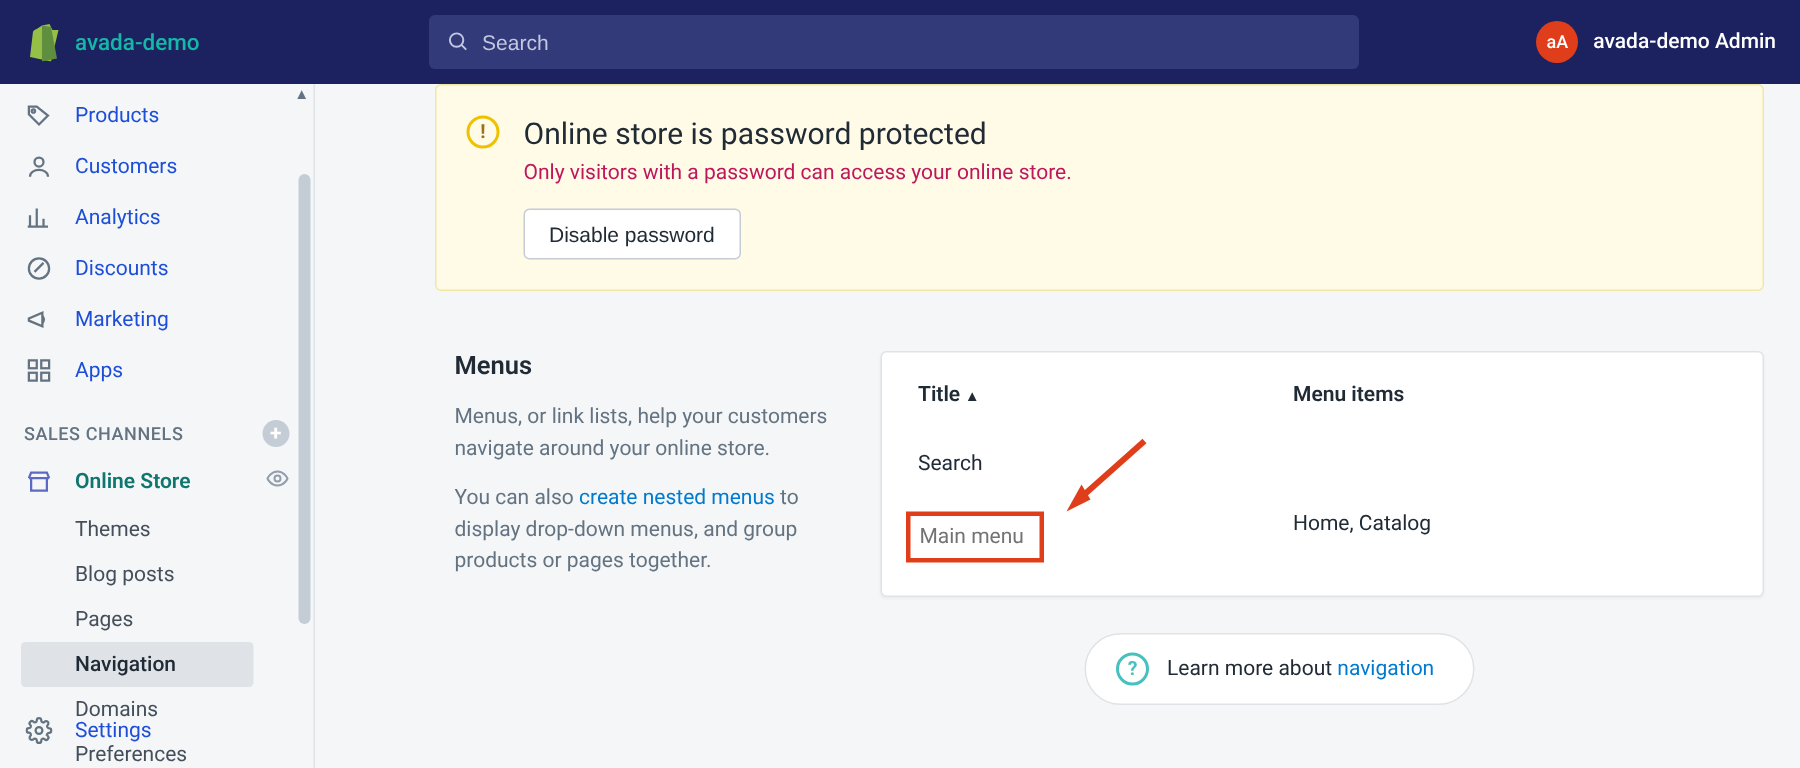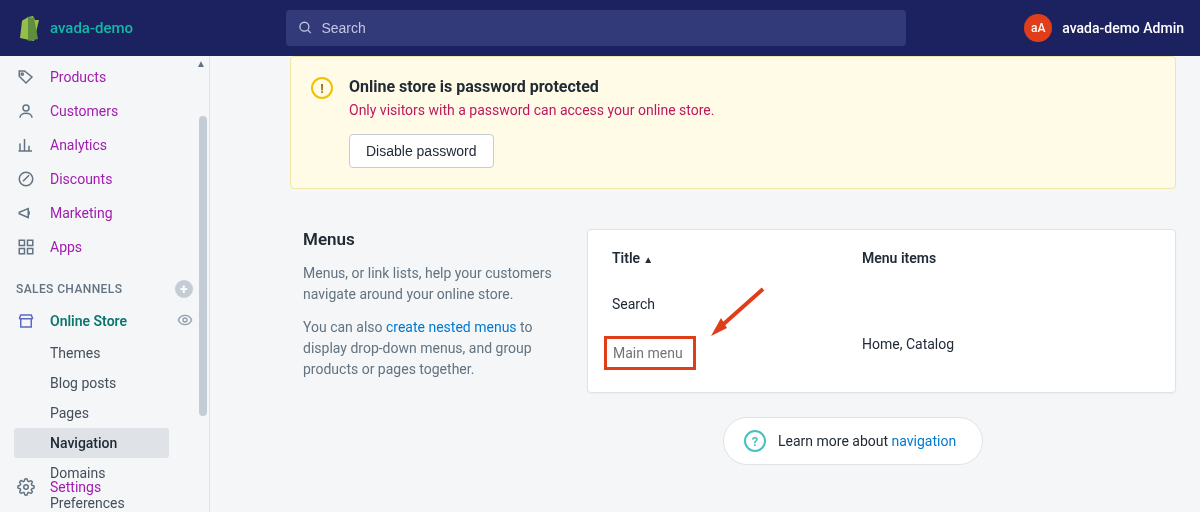--- a/index.html
+++ b/index.html
@@ -17,35 +17,35 @@
   .avatar { width: 28px; height: 28px; border-radius: 50%; background: #e03e1a; color: #fff; display: flex; align-items: center; justify-content: center; font-size: 12px; font-weight: 500; }
   .account-name { color: #fff; font-weight: 500; font-size: 14px; }
 
   .layout { display: flex; height: calc(100vh - 56px); }
   .sidebar { width: 210px; background: #f4f6f8; border-right: 1px solid #dfe3e8; padding-top: 4px; position: relative; }
   .scroll-track { position: absolute; right: 0; top: 0; width: 14px; height: 100%; }
   .scroll-thumb { position: absolute; right: 2px; top: 60px; width: 8px; height: 300px; background: #c4cdd5; border-radius: 4px; }
   .scroll-arrow { position: absolute; right: 3px; font-size: 10px; color: #637381; }
   .scroll-arrow.up { top: 2px; }
 
-  .nav-item { display: flex; align-items: center; gap: 14px; padding: 7px 16px; color: #a21caf; cursor: pointer; font-size: 14px; }
+  .nav-item { display: flex; align-items: center; gap: 14px; padding: 7px 16px; color: #1d4ed8; cursor: pointer; font-size: 14px; }
   .nav-item .icn { width: 20px; height: 20px; display: flex; align-items: center; justify-content: center; color: #637381; }
   .section-head { display: flex; align-items: center; justify-content: space-between; padding: 16px 16px 6px 16px; color: #637381; font-size: 12px; font-weight: 500; letter-spacing: 0.4px; }
   .nav-item.bold { font-weight: 600; color: #0f766e; }
   .nav-item.bold .icn { color: #5c6ac4; }
   .subnav { padding-left: 50px; }
   .sub-item { padding: 7px 0; color: #454f5b; cursor: pointer; font-size: 14px; }
   .sub-item.active { background: #dfe3e8; margin-left: -36px; padding-left: 36px; border-radius: 3px; margin-right: 40px; font-weight:500; color:#212b36;}
   .sidebar-bottom { position: absolute; bottom: 8px; left: 0; right: 0; }
 
   .main { flex: 1; padding: 0 24px 40px 80px; overflow: auto; }
 
   .alert { background: #fffbe6; border: 1px solid #f1e7a5; border-radius: 4px; padding: 20px 20px 20px 20px; display: flex; gap: 16px; margin-top:0; }
   .alert-icon { width: 22px; height: 22px; border: 2px solid #eec200; border-radius: 50%; display: flex; align-items: center; justify-content: center; color: #9c6f19; font-weight: 700; font-size: 13px; flex-shrink: 0; }
-  .alert-body h3 { font-size: 16px; font-weight: 700; margin-bottom: 6px; }
+  .alert-body h3 { font-size: 20px; font-weight: 400; margin-bottom: 6px; }
   .alert-body p { color: #be185d; font-size: 14px; margin-bottom: 16px; }
   .btn { background: #fff; border: 1px solid #c4cdd5; border-radius: 4px; padding: 8px 16px; font-size: 14px; color: #212b36; cursor: pointer; }
 
   .content-row { display: flex; gap: 24px; margin-top: 40px; }
   .left-col { width: 260px; margin-left: 13px; }
   .left-col h2 { font-size: 17px; font-weight: 600; margin-bottom: 14px; }
   .left-col p { color: #637381; font-size: 14px; line-height: 1.5; margin-bottom: 12px; }
   .link { color: #007ace; cursor: pointer; }
 
   .card { background: #fff; border: 1px solid #dfe3e8; border-radius: 4px; flex: 1; padding: 20px 0 10px 0; box-shadow: 0 1px 2px rgba(0,0,0,0.04); }

